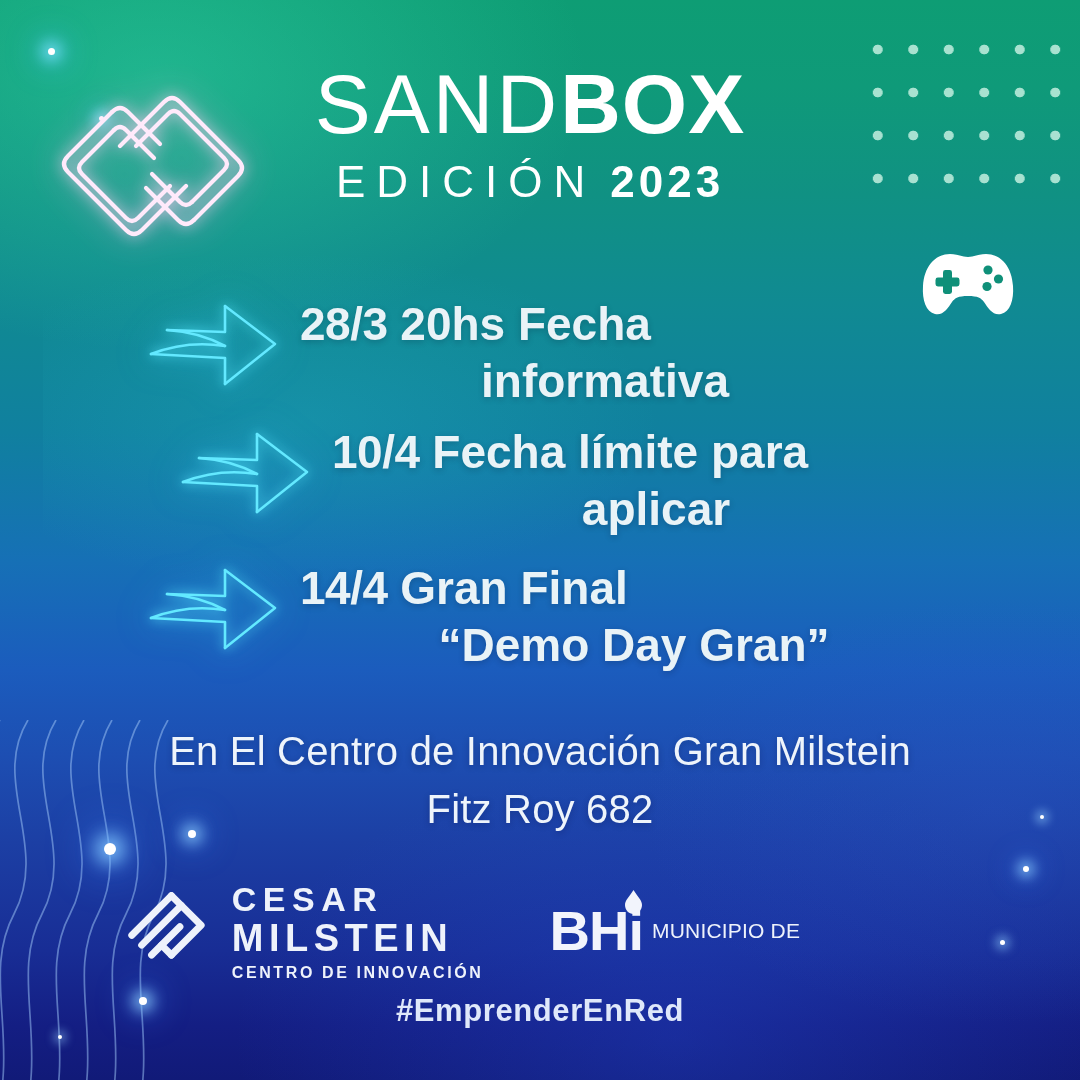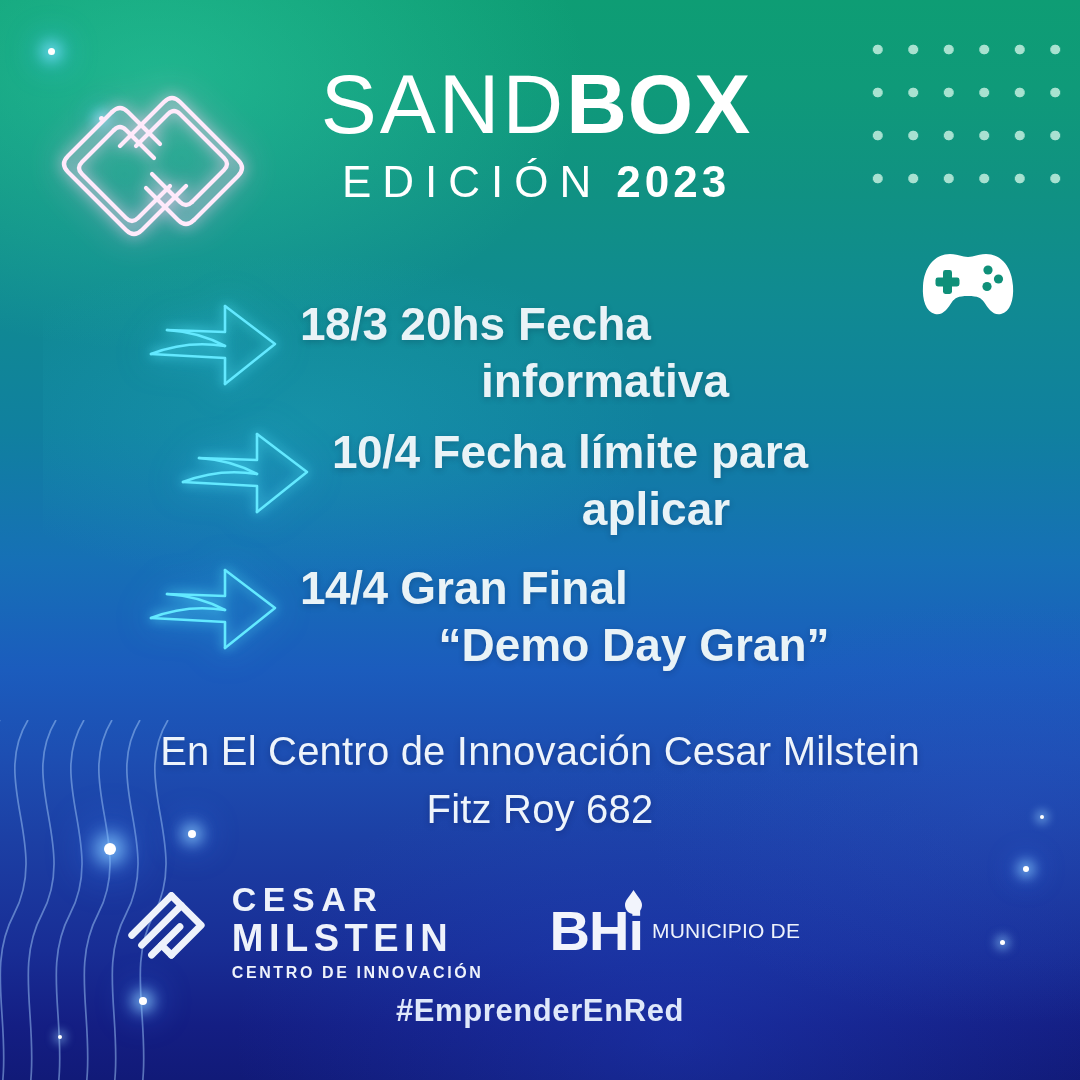--- a/index.html
+++ b/index.html
@@ -95,21 +95,21 @@
   
   .header{
     position:absolute; left:0; top:58px; width:1080px; height:190px;
   }
   .logo-mark{
     position:absolute; left:48px; top:18px; width:210px; height:180px;
   }
   .logo-mark svg{ width:100%; height:100%; display:block;
     filter:drop-shadow(0 0 7px rgba(255,210,245,.85)) drop-shadow(0 0 18px rgba(255,170,235,.45)); }
 
-  .title-wrap{ position:absolute; left:276px; top:0; width:520px; text-align:center; }
+  .title-wrap{ position:absolute; left:270px; top:0; width:520px; text-align:center; }
   .title-main{
     font-size:84px; line-height:92px; color:#ffffff;
     letter-spacing:3px; white-space:nowrap;
   }
   .t-light{ font-weight:300; }
   .t-bold{ font-weight:800; letter-spacing:1px; }
 
   .title-sub{
     margin-top:6px;
     font-size:44px; line-height:52px; color:#ffffff; white-space:nowrap;
@@ -269,21 +269,21 @@
             <g stroke="#63e9ff" stroke-width="2.6" stroke-linecap="round" stroke-linejoin="round" fill="none">
               <path d="M78 4 L128 42 L78 82"></path>
               <path d="M78 4 L78 30 L20 28"></path>
               <path d="M78 82 L78 56 L4 52"></path>
               <path d="M20 28 Q52 30 78 44"></path>
               <path d="M4 52 Q40 38 78 44"></path>
             </g>
           </svg>
         </div>
       </div>
-      <div class="sched-text"><span class="date">18/3</span><span class="body"> 20hs Fecha</span><span class="body l2">informativa</span></div>
+      <div class="sched-text"><span class="date">28/3</span><span class="body"> 20hs Fecha</span><span class="body l2">informativa</span></div>
     </div>
 
     <div class="sched-row r2">
       <div class="arrow-cell">
         <div class="arrow-ico">
           <svg viewBox="0 0 135 86" fill="none" xmlns="http://www.w3.org/2000/svg">
             <g stroke="#63e9ff" stroke-width="2.6" stroke-linecap="round" stroke-linejoin="round" fill="none">
               <path d="M78 4 L128 42 L78 82"></path>
               <path d="M78 4 L78 30 L20 28"></path>
               <path d="M78 82 L78 56 L4 52"></path>
@@ -308,21 +308,21 @@
               <path d="M4 52 Q40 38 78 44"></path>
             </g>
           </svg>
         </div>
       </div>
       <div class="sched-text"><span class="date">14/4</span><span class="body"> Gran Final</span><span class="body l2">“Demo Day Gran”</span></div>
     </div>
   </div>
 
   <div class="venue">
-    <div>En El Centro de Innovación Cesar Milstein</div>
+    <div>En El Centro de Innovación Gran Milstein</div>
     <div>Fitz Roy 682</div>
   </div>
 
   <div class="sponsors">
 
     <div class="sponsor">
       <div class="cm-mark">
         <svg viewBox="0 0 92 88" xmlns="http://www.w3.org/2000/svg">
           <g fill="none" stroke="#eef2fb" stroke-width="7" stroke-linecap="round" stroke-linejoin="round" transform="rotate(-45 46 44)">
             <path d="M16 20 H72"></path>

